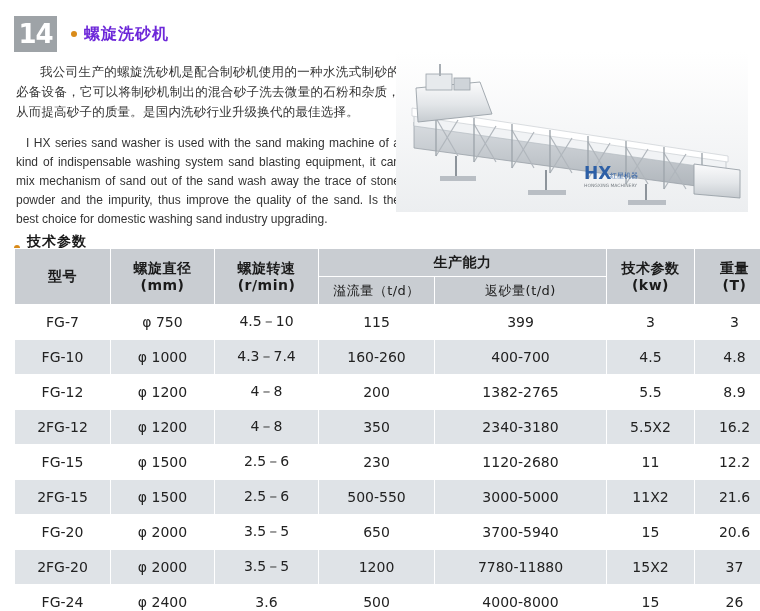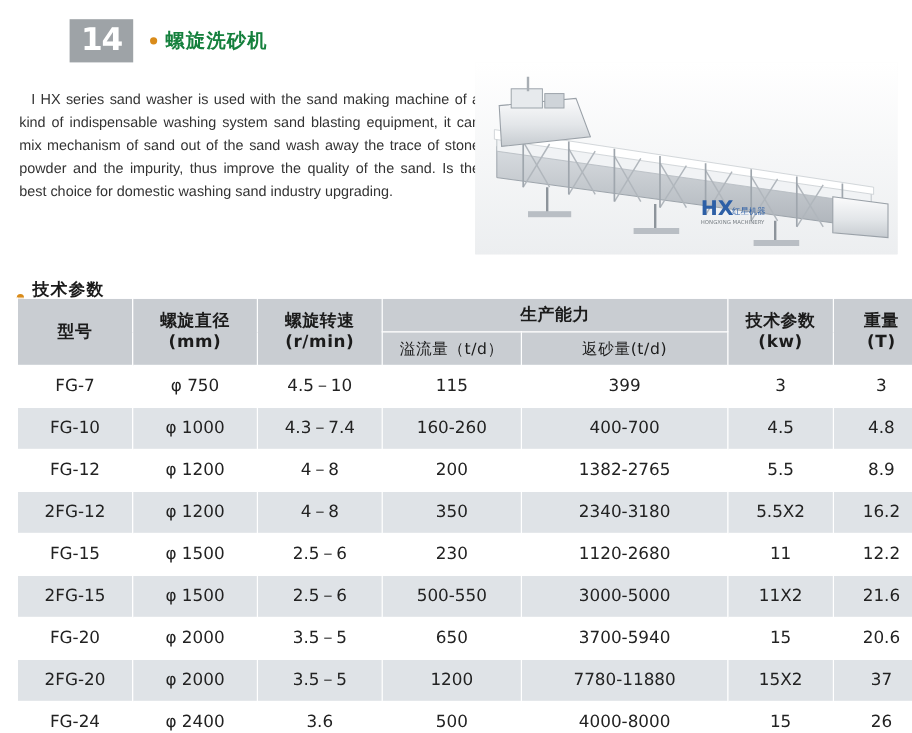--- a/index.html
+++ b/index.html
@@ -23,45 +23,44 @@
 
   
   .header {
     position: absolute;
     left: 14px;
     top: 16px;
     display: flex;
     align-items: center;
   }
   .num-badge {
-    width: 53px;
+    width: 43px;
     height: 36px;
     background: #9ea3a7;
     color: #ffffff;
     font-size: 26px;
     font-weight: bold;
     display: flex;
     align-items: center;
     justify-content: center;
     font-family: "DejaVu Sans", sans-serif;
     letter-spacing: -1px;
-    margin-left: 44px;
   }
   .header-bullet {
     width: 6px;
     height: 6px;
     background: #d98b1a;
     border-radius: 50%;
     margin-left: 14px;
     margin-right: 7px;
   }
   .header-title {
     font-size: 16px;
     font-weight: bold;
-    color: #15803d;
+    color: #6d28d9;
     letter-spacing: 1px;
   }
 
   
   .intro {
     position: absolute;
     left: 16px;
     top: 62px;
     width: 384px;
   }
@@ -174,20 +173,21 @@
 
 <div class="page">
 
   <div class="header">
     <div class="num-badge">14</div>
     <div class="header-bullet"></div>
     <div class="header-title">螺旋洗砂机</div>
   </div>
 
   <div class="intro">
+    <p class="cn">我公司生产的螺旋洗砂机是配合制砂机使用的一种水洗式制砂的必备设备，它可以将制砂机制出的混合砂子洗去微量的石粉和杂质，从而提高砂子的质量。是国内洗砂行业升级换代的最佳选择。</p>
     <p class="en">I HX series sand washer is used with the sand making machine of a kind of indispensable washing system sand blasting equipment, it can mix mechanism of sand out of the sand wash away the trace of stone powder and the impurity, thus improve the quality of the sand. Is the best choice for domestic washing sand industry upgrading.</p>
   </div>
 
   <div class="product-img">
     <svg width="352" height="160" viewBox="0 0 352 160" xmlns="http://www.w3.org/2000/svg">
       <defs>
         <linearGradient id="bodyG" x1="0" y1="0" x2="0" y2="1">
           <stop offset="0%" stop-color="#fbfbfc"></stop>
           <stop offset="55%" stop-color="#e3e6e9"></stop>
           <stop offset="100%" stop-color="#c6cbd0"></stop>

